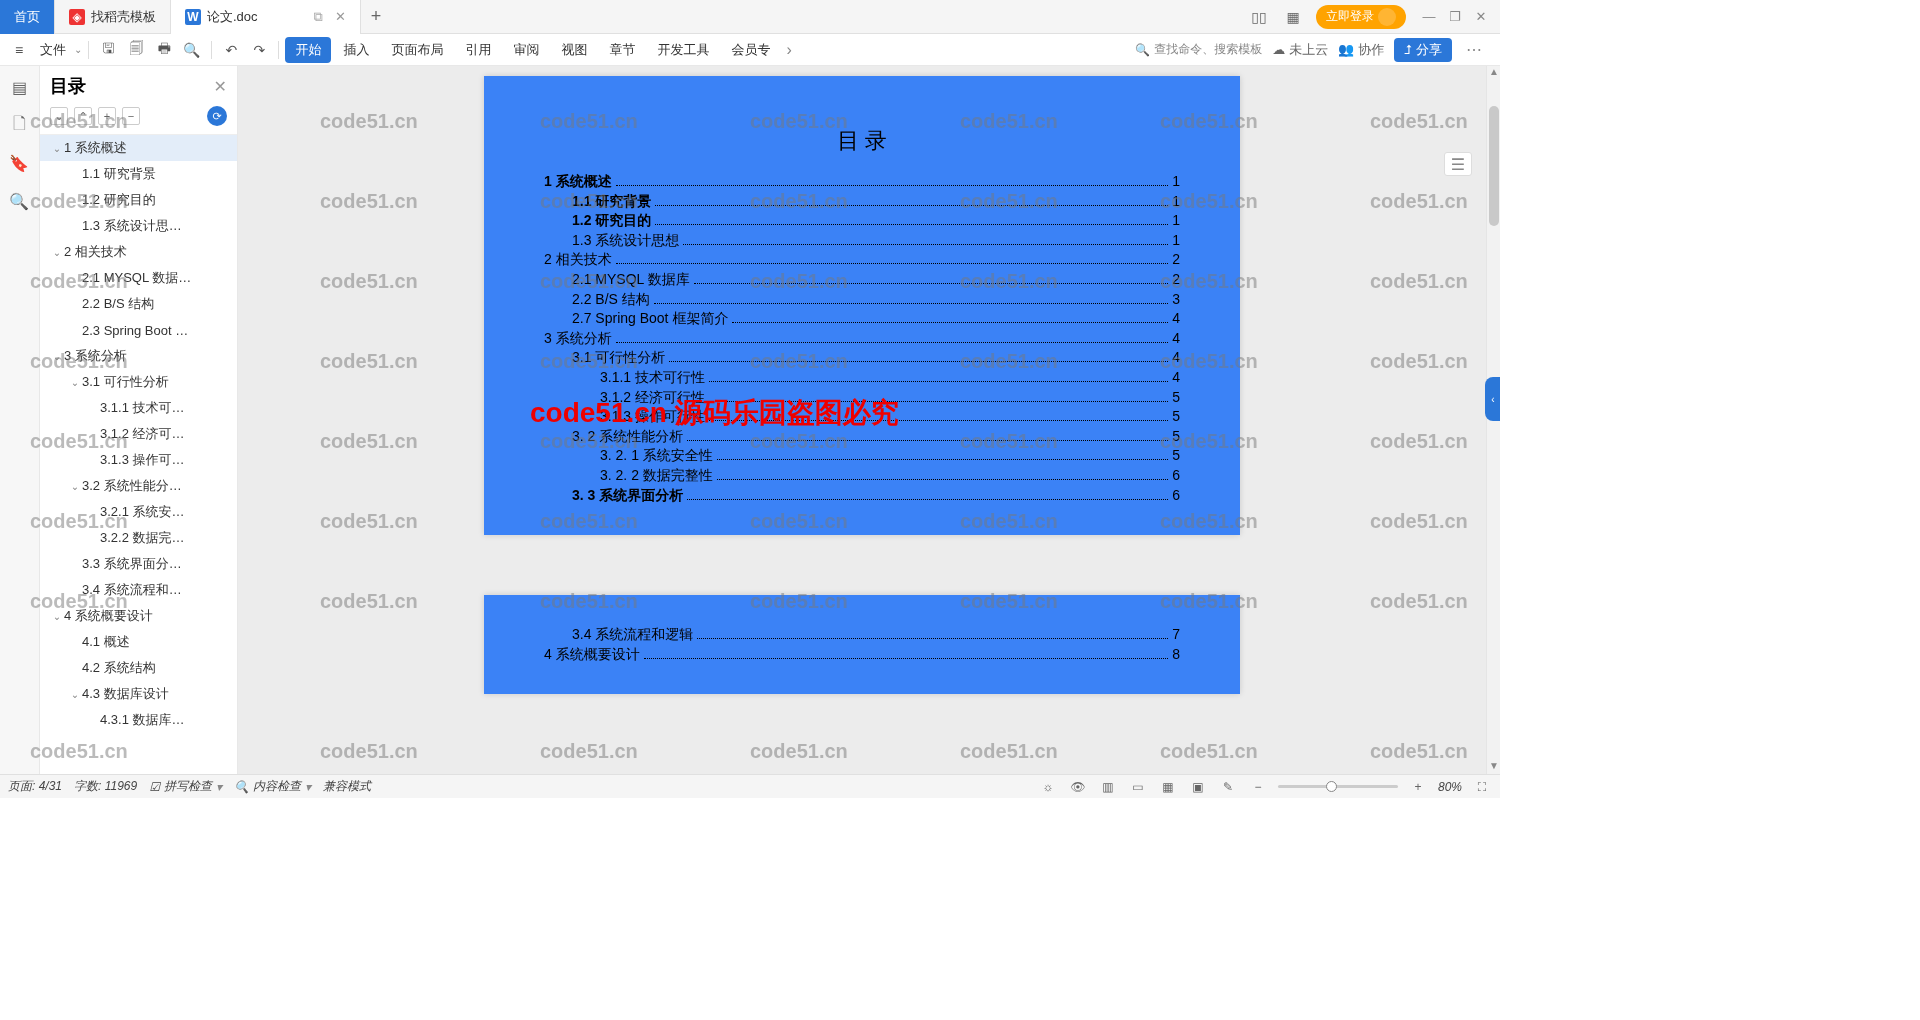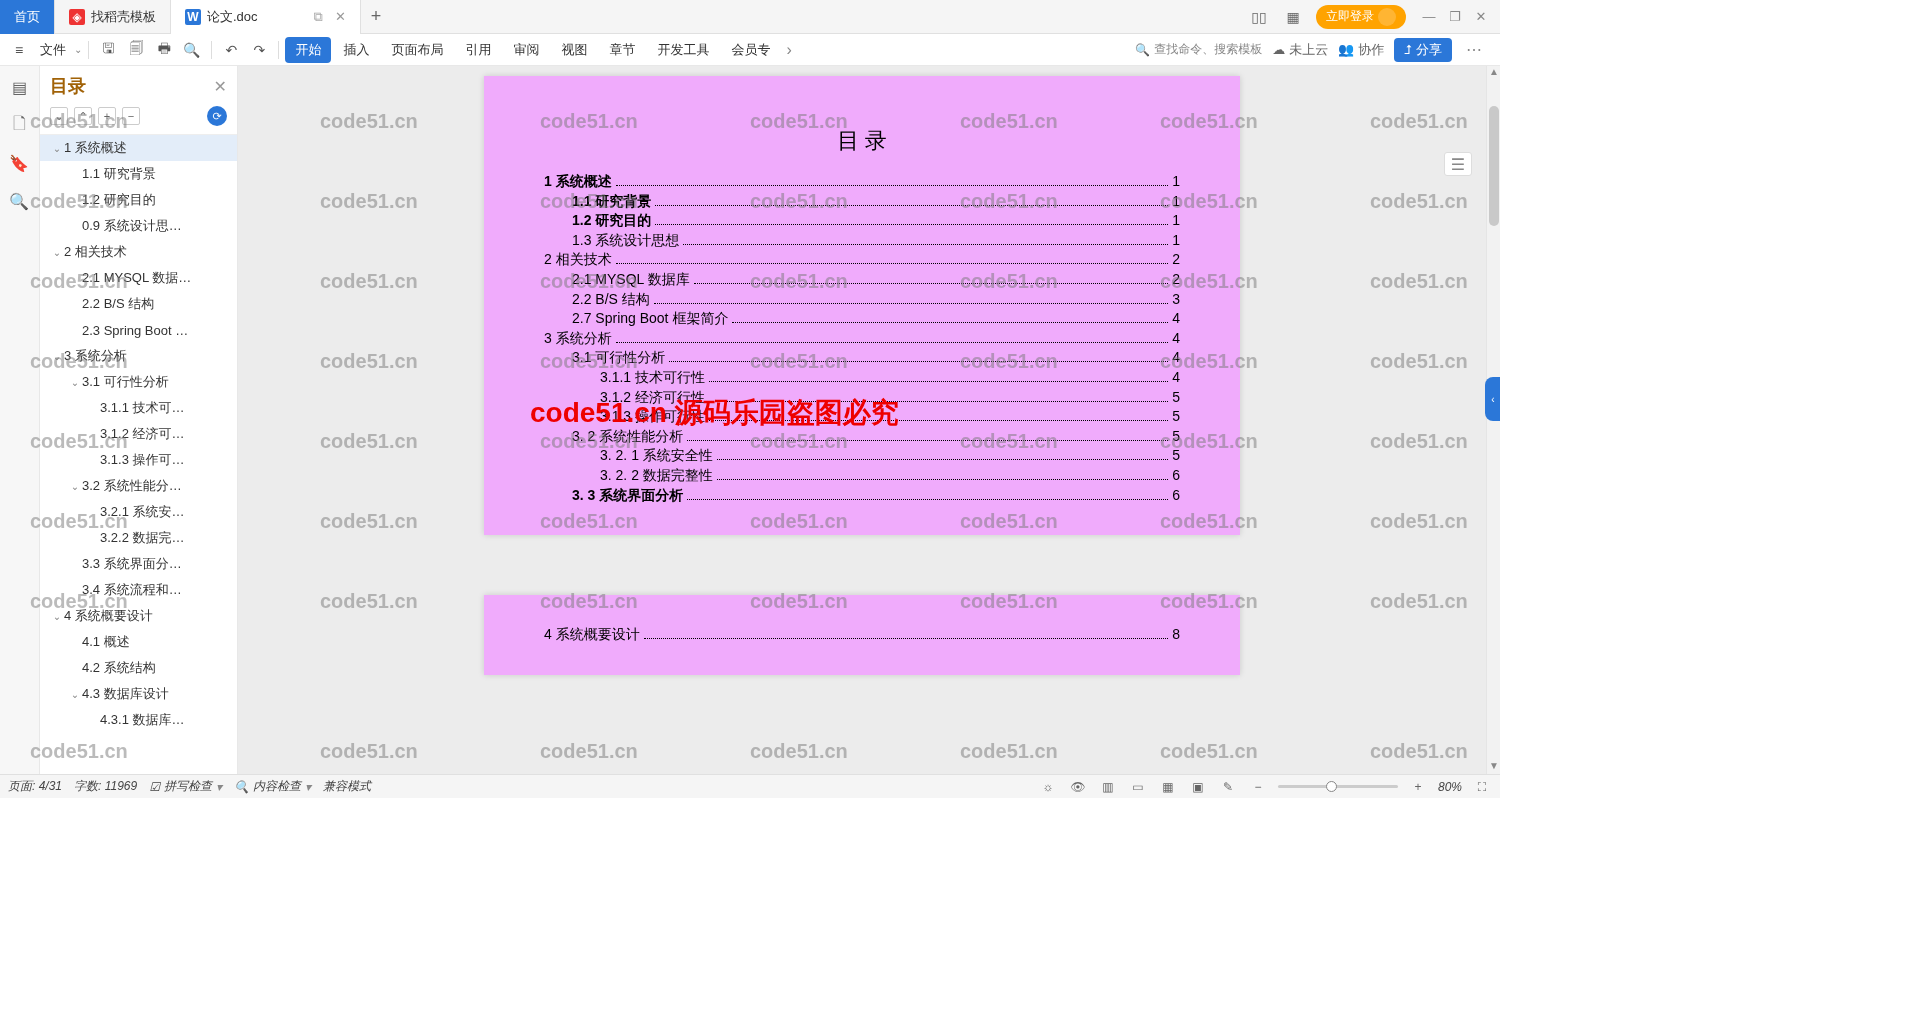--- a/index.html
+++ b/index.html
@@ -37,33 +37,33 @@
 .share-btn { background:#2b77d8; color:#fff; height:24px; border-radius:4px; padding:0 10px; display:flex; align-items:center; gap:4px; font-size:13px; cursor:pointer; }
 .more-btn { color:#888; cursor:pointer; padding:0 4px; }
 
 
 .main { flex:1; display:flex; overflow:hidden; }
 .vtoolbar { width:40px; background:#f7f7f7; border-right:1px solid #e8e8e8; display:flex; flex-direction:column; align-items:center; padding-top:8px; gap:12px; }
 .vtoolbar .vicon { width:26px; height:26px; display:flex; align-items:center; justify-content:center; color:#666; cursor:pointer; font-size:16px; }
 
 .toc-panel { width:198px; background:#fff; border-right:1px solid #e8e8e8; display:flex; flex-direction:column; }
 .toc-header { display:flex; align-items:center; padding:8px 10px 4px; }
-.toc-title { font-size:18px; font-weight:bold; color:#a16207; }
+.toc-title { font-size:18px; font-weight:bold; color:#000000; }
 .toc-close { margin-left:auto; color:#999; cursor:pointer; font-size:16px; }
 .toc-ctrls { display:flex; align-items:center; gap:6px; padding:4px 10px 8px; border-bottom:1px solid #eee; }
 .toc-ctrls .cb { width:18px; height:18px; border:1px solid #ccc; border-radius:2px; display:flex; align-items:center; justify-content:center; font-size:11px; color:#666; cursor:pointer; }
 .toc-ctrls .refresh { margin-left:auto; width:20px; height:20px; background:#2b77d8; border-radius:50%; display:flex; align-items:center; justify-content:center; color:#fff; font-size:11px; cursor:pointer; }
 .toc-list { flex:1; overflow-y:auto; font-size:13px; color:#333; }
 .toc-item { display:flex; align-items:center; height:26px; cursor:pointer; white-space:nowrap; overflow:hidden; }
 .toc-item.selected { background:#e3edf9; }
 .toc-item .arrow { width:14px; text-align:center; color:#888; font-size:10px; }
 .toc-item .txt { overflow:hidden; text-overflow:ellipsis; }
 
 .doc-area { flex:1; background:#ececec; position:relative; overflow:hidden; display:flex; flex-direction:column; align-items:center; padding-top:0; }
-.page { width:756px; background:#f0abfc; box-shadow:0 0 6px rgba(0,0,0,.15); margin-top:10px; padding:30px 60px; position:relative; }
+.page { width:756px; background:#3b82f6; box-shadow:0 0 6px rgba(0,0,0,.15); margin-top:10px; padding:30px 60px; position:relative; }
 .page-title { text-align:center; font-size:22px; margin:20px 0 16px; font-family:SimSun,serif; }
 .toc-entries { font-size:14px; font-family:"Microsoft YaHei",SimSun,serif; line-height:1.4; }
 .toc-row { display:flex; align-items:baseline; white-space:nowrap; }
 .toc-row .label { flex-shrink:0; }
 .toc-row .dots { flex:1; border-bottom:1.4px dotted #000; margin:0 4px 3px 4px; }
 .toc-row .pg { flex-shrink:0; }
 .toc-row.bold .label { font-weight:bold; }
 .page2 { margin-top:60px; }
 
 .right-handle { position:absolute; right:-1px; top:50%; transform:translateY(-50%); width:16px; height:44px; background:#2b77d8; border-radius:8px 0 0 8px; display:flex; align-items:center; justify-content:center; color:#fff; font-size:10px; cursor:pointer; }
@@ -184,21 +184,21 @@
         <div class="toc-item" style="padding-left: 28px;">
           <span class="arrow"></span>
           <span class="txt">1.1 研究背景</span>
         </div>
         <div class="toc-item" style="padding-left: 28px;">
           <span class="arrow"></span>
           <span class="txt">1.2 研究目的</span>
         </div>
         <div class="toc-item" style="padding-left: 28px;">
           <span class="arrow"></span>
-          <span class="txt">0.9 系统设计思…</span>
+          <span class="txt">1.3 系统设计思…</span>
         </div>
         <div class="toc-item" style="padding-left: 10px;">
           <span class="arrow">⌄</span>
           <span class="txt">2 相关技术</span>
         </div>
         <div class="toc-item" style="padding-left: 28px;">
           <span class="arrow"></span>
           <span class="txt">2.1 MYSQL 数据…</span>
         </div>
         <div class="toc-item" style="padding-left: 28px;">
@@ -358,20 +358,25 @@
           </div>
           <div class="toc-row bold">
             <span class="label" style="padding-left: 28px;">3. 3 系统界面分析</span>
             <span class="dots"></span>
             <span class="pg">6</span>
           </div>
         </div>
     </div>
     <div class="page page2">
       <div class="toc-entries" id="doc-toc2">
+          <div class="toc-row">
+            <span class="label" style="padding-left: 28px;">3.4 系统流程和逻辑</span>
+            <span class="dots"></span>
+            <span class="pg">7</span>
+          </div>
           <div class="toc-row">
             <span class="label" style="padding-left: 0px;">4 系统概要设计</span>
             <span class="dots"></span>
             <span class="pg">8</span>
           </div>
         </div>
     </div>
 
     <div class="floating-btn">☰</div>
   </div>

